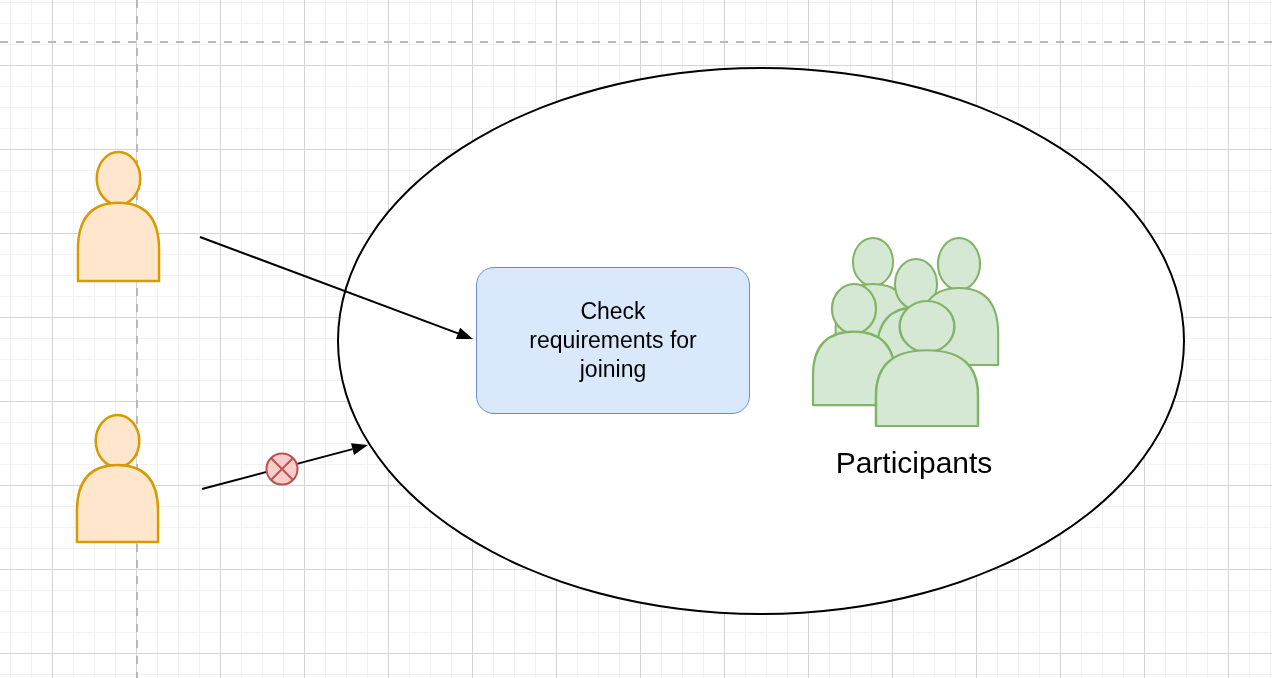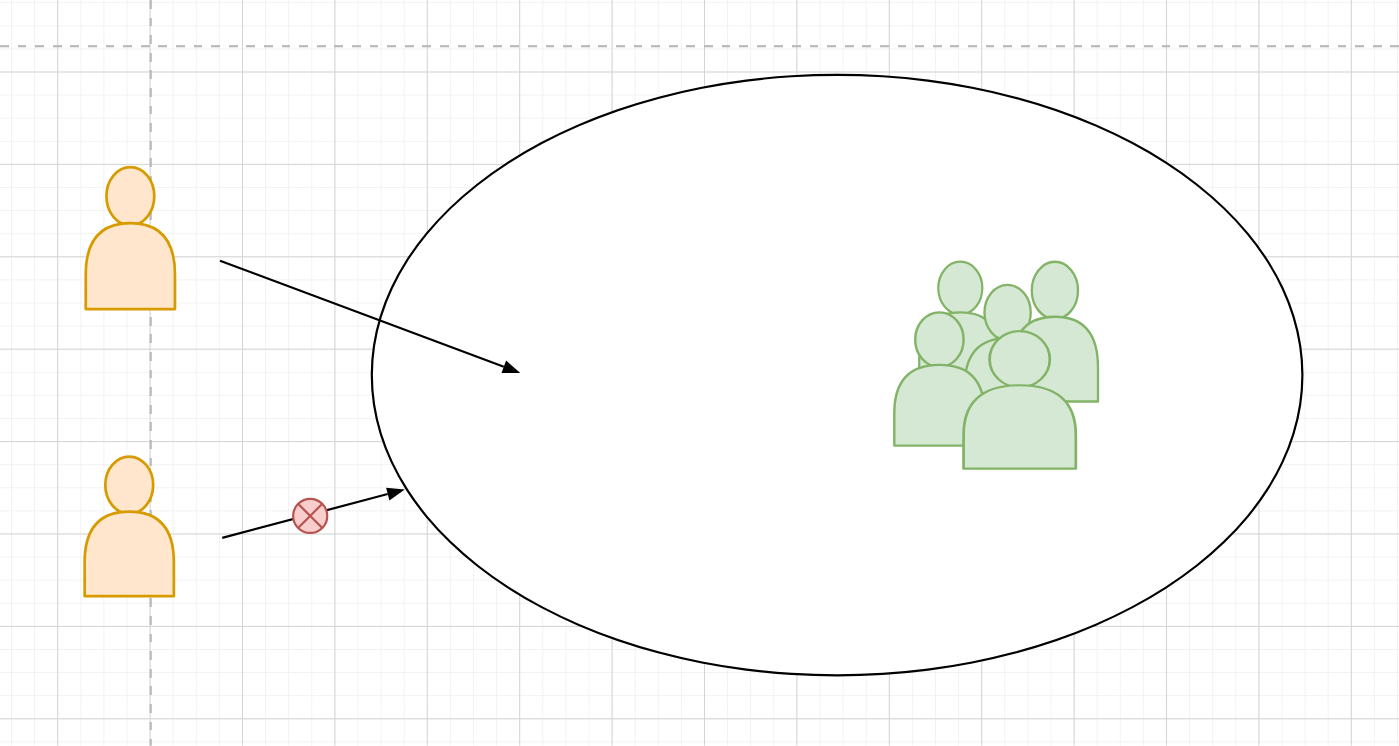--- a/index.html
+++ b/index.html
@@ -71,20 +71,23 @@
     <g>
       <path d="M202,489 L352.5,449.1" stroke="#000" stroke-width="2" fill="none"></path>
       <path d="M368,445 L354,454.9 L351,443.3 Z" fill="#000"></path>
       <g>
         <circle cx="282" cy="469" r="15.5" stroke-width="2" fill="#F8CECC" stroke="#B85450"></circle>
         <path d="M271,458 L293,480 M293,458 L271,480" fill="none" stroke-width="2" stroke="#B85450"></path>
       </g>
     </g>
   </svg>
 
+  <div class="process-box">
+    <div class="txt">Check requirements for joining</div>
+  </div>
 
   <svg class="person" style="left:74px;top:151px;width:89px;height:132px" viewBox="0 0 90 130" preserveAspectRatio="none">
     <g stroke-width="2.5" stroke-linejoin="round" fill="#FFE6CC" stroke="#D79B00">
       <ellipse cx="45" cy="27" rx="22" ry="26"></ellipse>
       <path d="M4,128 L4,97 C4,62 22,51 45,51 C68,51 86,62 86,97 L86,128 Z"></path>
     </g>
   </svg>
 
   <svg class="person" style="left:73px;top:414px;width:89px;height:130px" viewBox="0 0 90 130" preserveAspectRatio="none">
     <g stroke-width="2.5" stroke-linejoin="round" fill="#FFE6CC" stroke="#D79B00">
@@ -117,13 +120,14 @@
       <path d="M4,128 L4,97 C4,62 22,51 45,51 C68,51 86,62 86,97 L86,128 Z"></path>
     </g>
   </svg>
   <svg class="person" style="left:871px;top:300px;width:112px;height:128px" viewBox="0 0 90 130" preserveAspectRatio="none">
     <g stroke-width="2" stroke-linejoin="round" fill="#D5E8D4" stroke="#82B366">
       <ellipse cx="45" cy="27" rx="22" ry="26"></ellipse>
       <path d="M4,128 L4,97 C4,62 22,51 45,51 C68,51 86,62 86,97 L86,128 Z"></path>
     </g>
   </svg>
 
+  <div class="participants-label">Participants</div>
 </div>
 
 </body></html>

